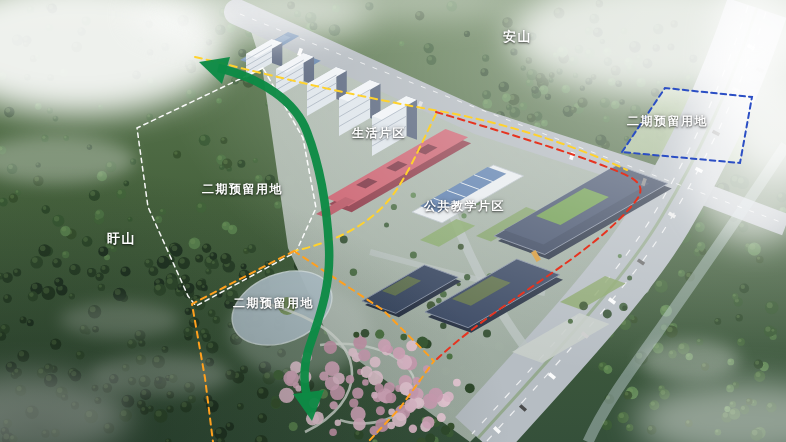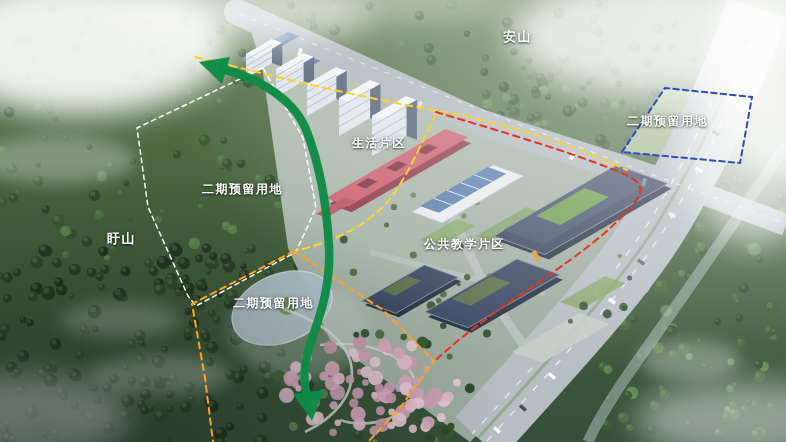--- a/index.html
+++ b/index.html
@@ -6,23 +6,23 @@
   #scene{position:relative;width:786px;height:442px;overflow:hidden;
          font-family:"Liberation Sans","DejaVu Sans",sans-serif;}
   #scene svg{position:absolute;left:0;top:0;}
   #labels{position:absolute;left:0;top:0;width:786px;height:442px;z-index:5;pointer-events:none;}
   .lb{position:absolute;color:#ffffff;font-weight:bold;font-size:12px;line-height:1;
       letter-spacing:1.5px;white-space:nowrap;
       text-shadow:0 1px 2px rgba(0,0,0,.6),0 0 4px rgba(0,0,0,.35);}
   #lb-anshan{left:503px;top:30px;font-size:13px;}
   #lb-xushan{left:107px;top:232px;font-size:13px;}
   #lb-phase2{left:627px;top:115px;}
-  #lb-living{left:328px;top:137px;padding-left:24px;}
+  #lb-living{left:328px;top:127px;padding-left:24px;}
   #lb-forest{left:202px;top:183px;}
-  #lb-teaching{left:424px;top:200px;margin-top:38px;}
+  #lb-teaching{left:424px;top:200px;}
   #lb-expansion{left:233px;top:297px;}
   #lb-expnote{left:229px;top:314px;font-size:11.5px;letter-spacing:0.5px;}
 </style>
 </head>
 <body>
 
 <div id="scene">
   <svg id="cv" width="786" height="442" viewBox="0 0 786 442">
     <defs>
       <linearGradient id="gBase" x1="0" y1="0" x2="0" y2="1">

